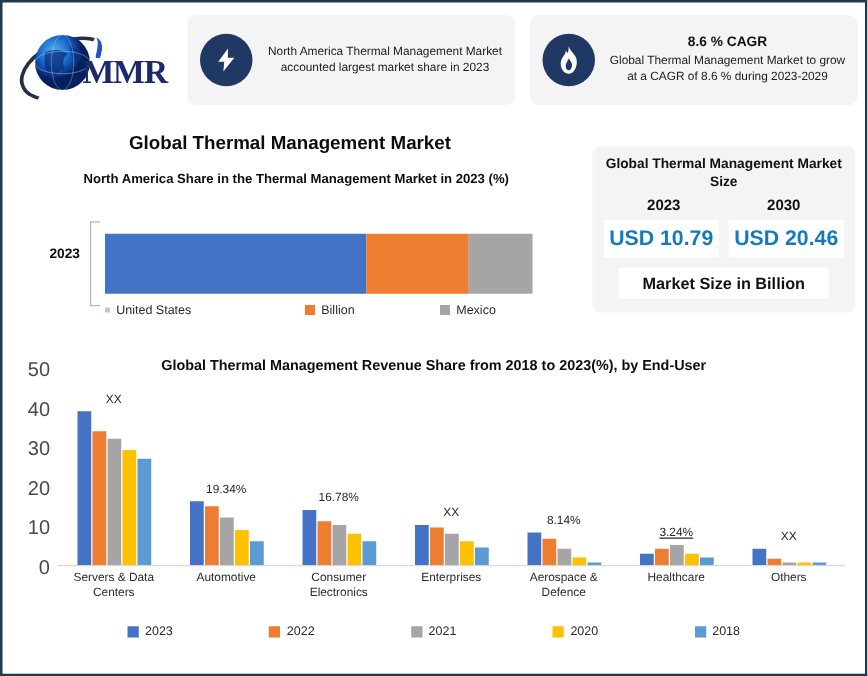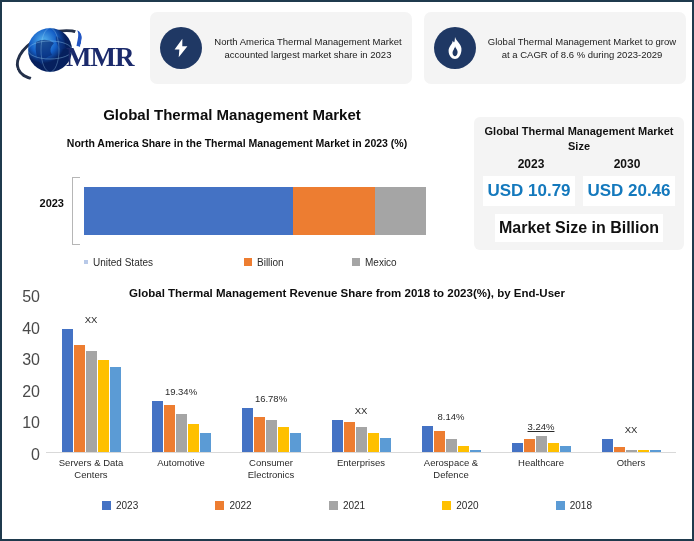--- a/index.html
+++ b/index.html
@@ -75,42 +75,42 @@
     position: absolute; left: 70px; top: 0px; width: 8px; height: 68px;
     border-left: 1px solid #b6b6b6; border-top: 1px solid #b6b6b6; border-bottom: 1px solid #b6b6b6;
   }
   .stack-bar {
     position: absolute; left: 82px; top: 10px; width: 342px; height: 48px;
     display: flex;
   }
   .stack-seg { height: 100%; }
 
   .stack-legend {
-    position: absolute; left: 82px; top: 77px; width: 350px; height: 16px;
+    position: absolute; left: 82px; top: 63px; width: 350px; height: 16px;
     display: flex; align-items: center;
   }
   .lg-item { display: flex; align-items: center; font-size: 10px; color: #2a2a2a; }
   .lg-sw { width: 8px; height: 8px; margin-right: 5px; }
 
   
   .ms-panel {
     position: absolute; left: 472px; top: 115px; width: 210px; height: 133px;
     background: #f4f4f4; border-radius: 6px; padding: 7px 9px;
   }
   .ms-title { text-align: center; font-size: 11px; font-weight: bold; color: #111; line-height: 15px; }
   .ms-years { display: flex; margin-top: 3px; }
   .ms-year { flex: 1; text-align: center; font-size: 12px; font-weight: bold; color: #111; }
   .ms-values { display: flex; gap: 8px; margin-top: 5px; }
   .ms-val {
     flex: 1; background: #ffffff; padding: 5px 0; text-align: center;
     font-size: 17px; font-weight: bold; color: #1479bd;
   }
   .ms-foot {
     margin: 8px 12px 0 12px; background: #ffffff; padding: 5px 0;
-    text-align: center; font-size: 16px; font-weight: bold; color: #111;
+    text-align: center; font-size: 13px; font-weight: bold; color: #111;
   }
 
   
   .chart { position: absolute; left: 0px; top: 283px; width: 690px; height: 255px; }
   .chart-title {
     position: absolute; left: 80px; top: 0px; width: 530px;
     text-align: center; font-size: 11.5px; font-weight: bold; color: #0d0d0d; line-height: 16px;
   }
   .plot { position: absolute; left: 44px; top: 9px; width: 630px; height: 158px; }
   .ytick {
@@ -177,20 +177,21 @@
     </div>
 
     <div class="badge badge-b">
       <div class="badge-icon">
         <svg width="22" height="24" viewBox="0 0 24 26">
           <path d="M12 1 C14 7 20 9 19 16 C18.3 21.4 15.5 25 12 25 C8.5 25 5 21.4 5 16 C5 11 9 9.5 9.5 5 C11 7 11.5 9 12 1z" fill="#ffffff"></path>
           <path d="M12 11 C13 14 15.3 15 14.8 18.2 C14.4 20.6 13.3 22 12 22 C10.7 22 9.3 20.6 9.3 18.2 C9.3 15.6 11 15 11.3 12.6 C11.6 13.6 11.8 12.5 12 11z" fill="#1f3864"></path>
         </svg>
       </div>
       <div class="badge-body">
+        <div class="badge-title">8.6 % CAGR</div>
         <div class="badge-text">Global Thermal Management Market to grow at a CAGR of 8.6 % during 2023-2029</div>
       </div>
     </div>
   </div>
 
   <div class="main-title">Global Thermal Management Market</div>
   <div class="sub-title">North America Share in the Thermal Management Market in 2023 (%)</div>
 
   <div class="stack-wrap">
     <div class="stack-ylabel">2023</div>

